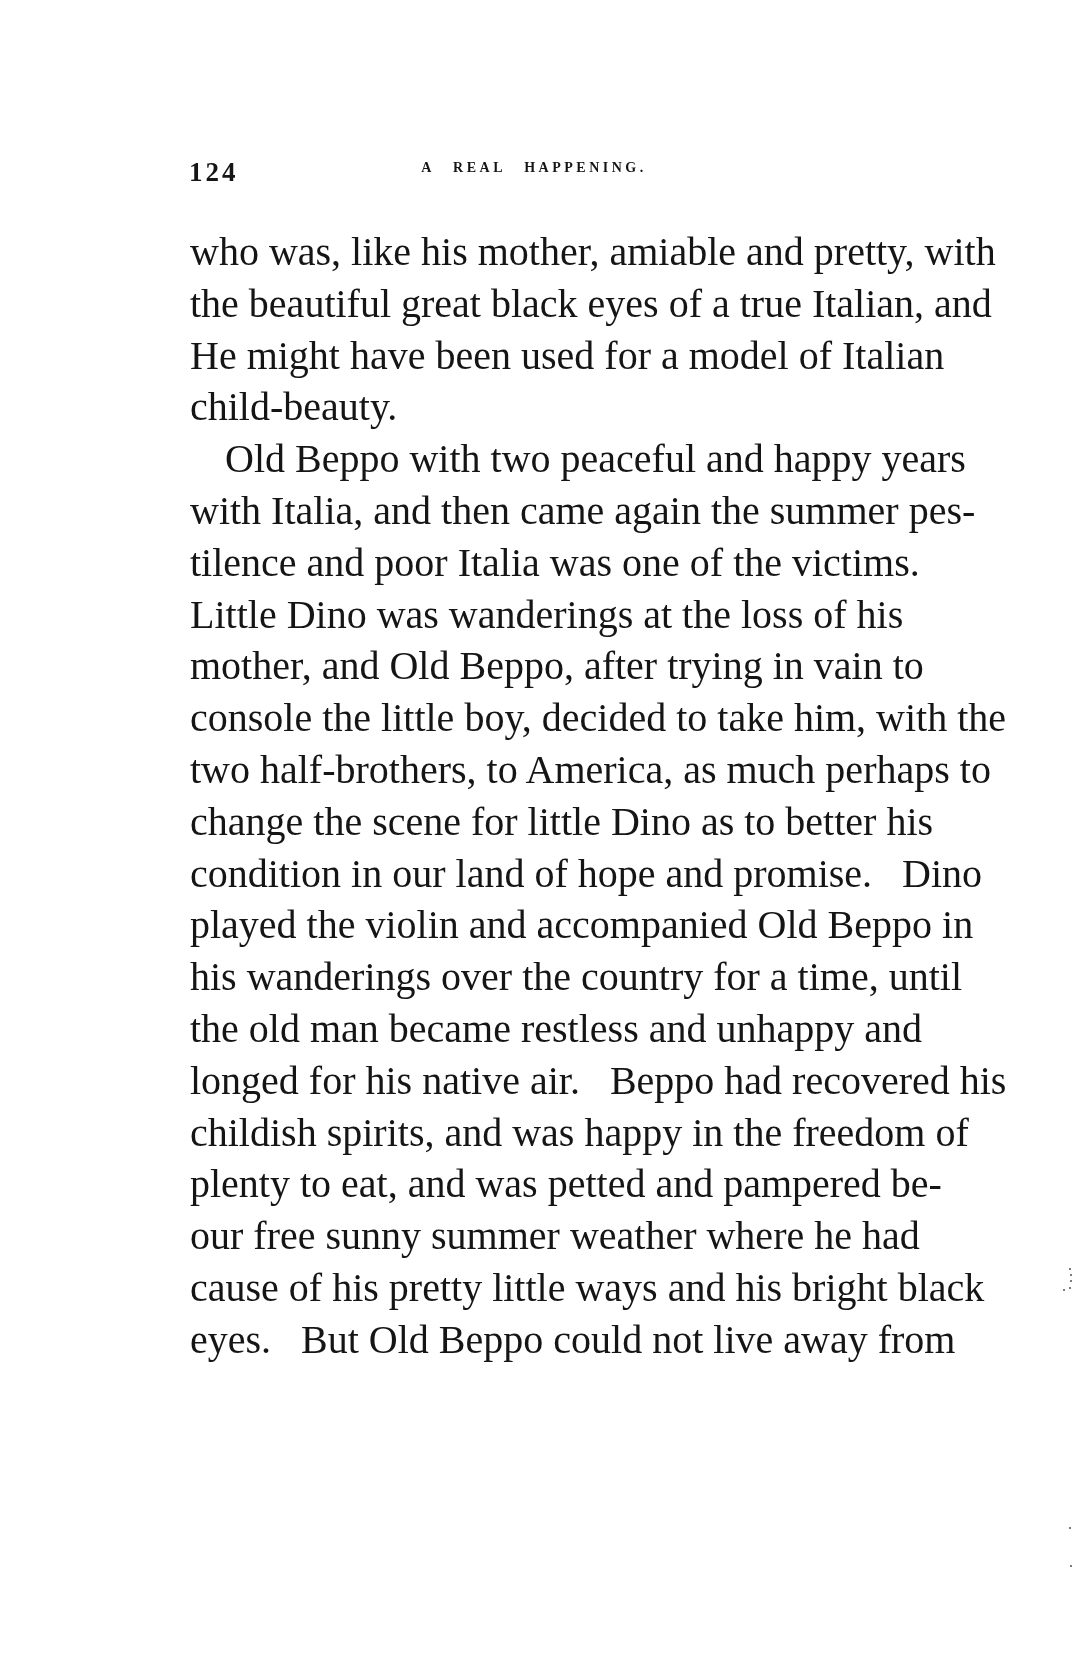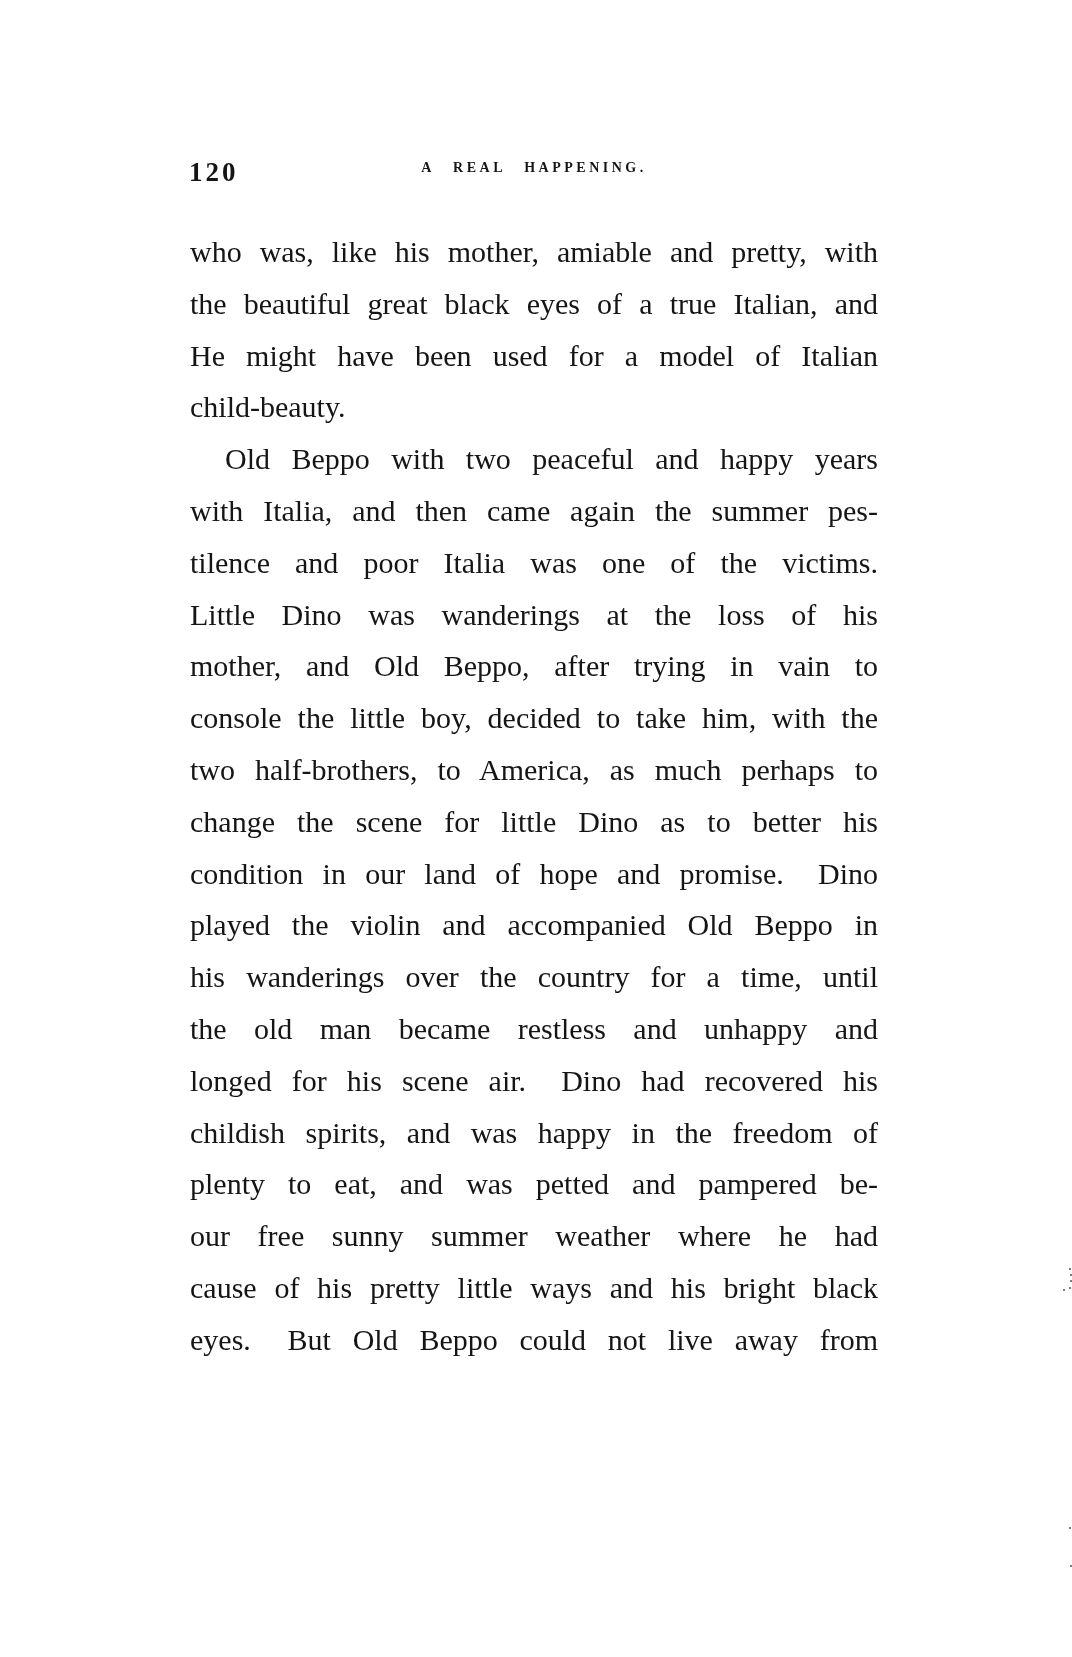--- a/index.html
+++ b/index.html
@@ -39,21 +39,21 @@
     text-align: center;
     font-size: 14px;
     letter-spacing: 3.5px;
     word-spacing: 12px;
   }
   .bodytext {
     position: absolute;
     left: 190px;
     top: 226px;
     width: 688px;
-    font-size: 30px;
+    font-size: 40px;
     line-height: 51.8px;
     font-weight: 500;
   }
   .line {
     white-space: nowrap;
     text-align: justify;
     text-align-last: justify;
   }
   .line.para-end {
     text-align-last: left;
@@ -68,42 +68,42 @@
     background: #4f4f4f;
     border-radius: 50%;
   }
 </style>
 </head>
 <body>
 
 <div class="page">
 
   <div class="header">
-    <span class="pagenum">120</span>
+    <span class="pagenum">124</span>
     <span class="running-title">A REAL HAPPENING.</span>
   </div>
 
   <div class="bodytext">
     <div class="line">who was, like his mother, amiable and pretty, with</div>
     <div class="line">the beautiful great black eyes of a true Italian, and</div>
     <div class="line">He might have been used for a model of Italian</div>
     <div class="line para-end">child-beauty.</div>
     <div class="line indent">Old Beppo with two peaceful and happy years</div>
     <div class="line">with Italia, and then came again the summer pes-</div>
     <div class="line">tilence and poor Italia was one of the victims.</div>
     <div class="line">Little Dino was wanderings at the loss of his</div>
     <div class="line">mother, and Old Beppo, after trying in vain to</div>
     <div class="line">console the little boy, decided to take him, with the</div>
     <div class="line">two half-brothers, to America, as much perhaps to</div>
     <div class="line">change the scene for little Dino as to better his</div>
     <div class="line">condition in our land of hope and promise.  Dino</div>
     <div class="line">played the violin and accompanied Old Beppo in</div>
     <div class="line">his wanderings over the country for a time, until</div>
     <div class="line">the old man became restless and unhappy and</div>
-    <div class="line">longed for his scene air.  Dino had recovered his</div>
+    <div class="line">longed for his native air.  Beppo had recovered his</div>
     <div class="line">childish spirits, and was happy in the freedom of</div>
     <div class="line">plenty to eat, and was petted and pampered be-</div>
     <div class="line">our free sunny summer weather where he had</div>
     <div class="line">cause of his pretty little ways and his bright black</div>
     <div class="line">eyes.  But Old Beppo could not live away from</div>
   </div>
 
   <div class="speck" style="left:1069px; top:1268px;"></div>
   <div class="speck" style="left:1070px; top:1274px;"></div>
   <div class="speck" style="left:1070px; top:1280px;"></div>

